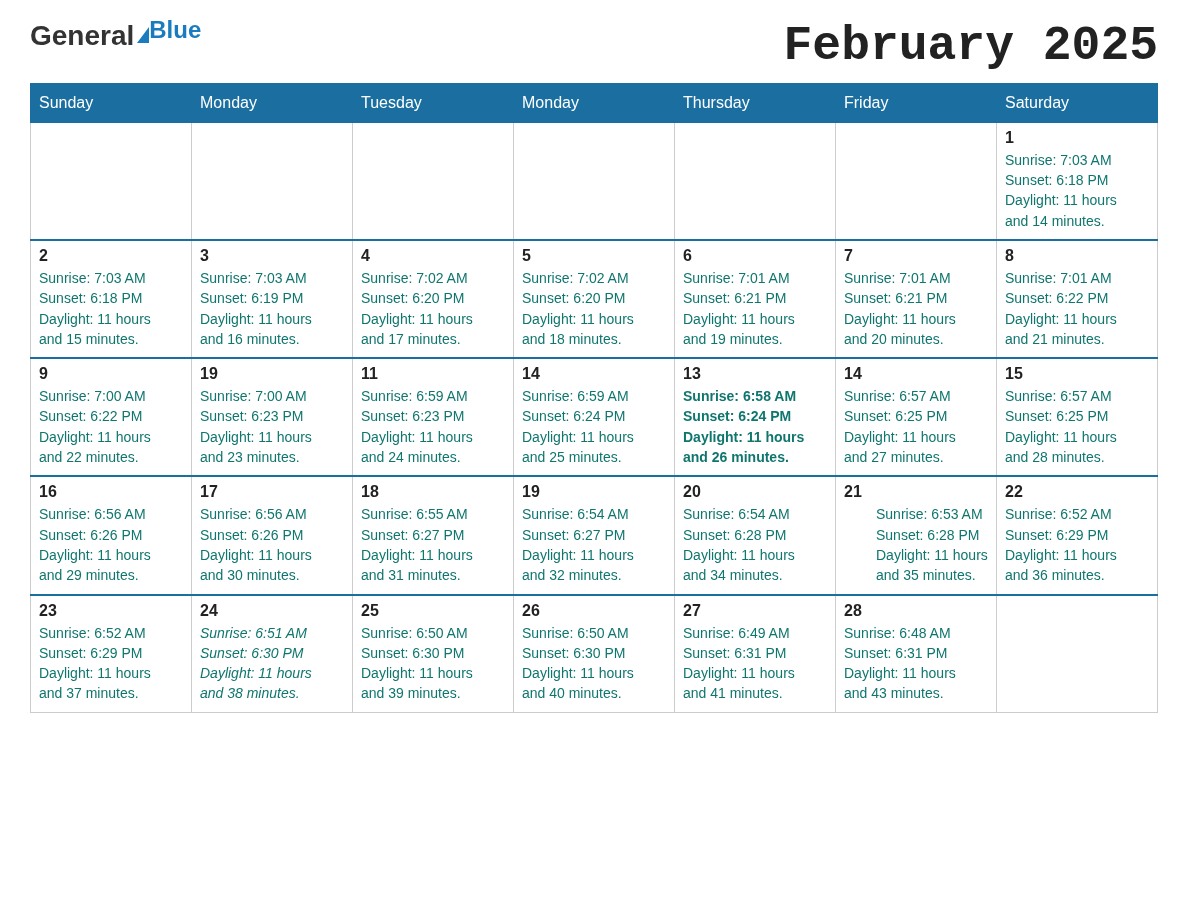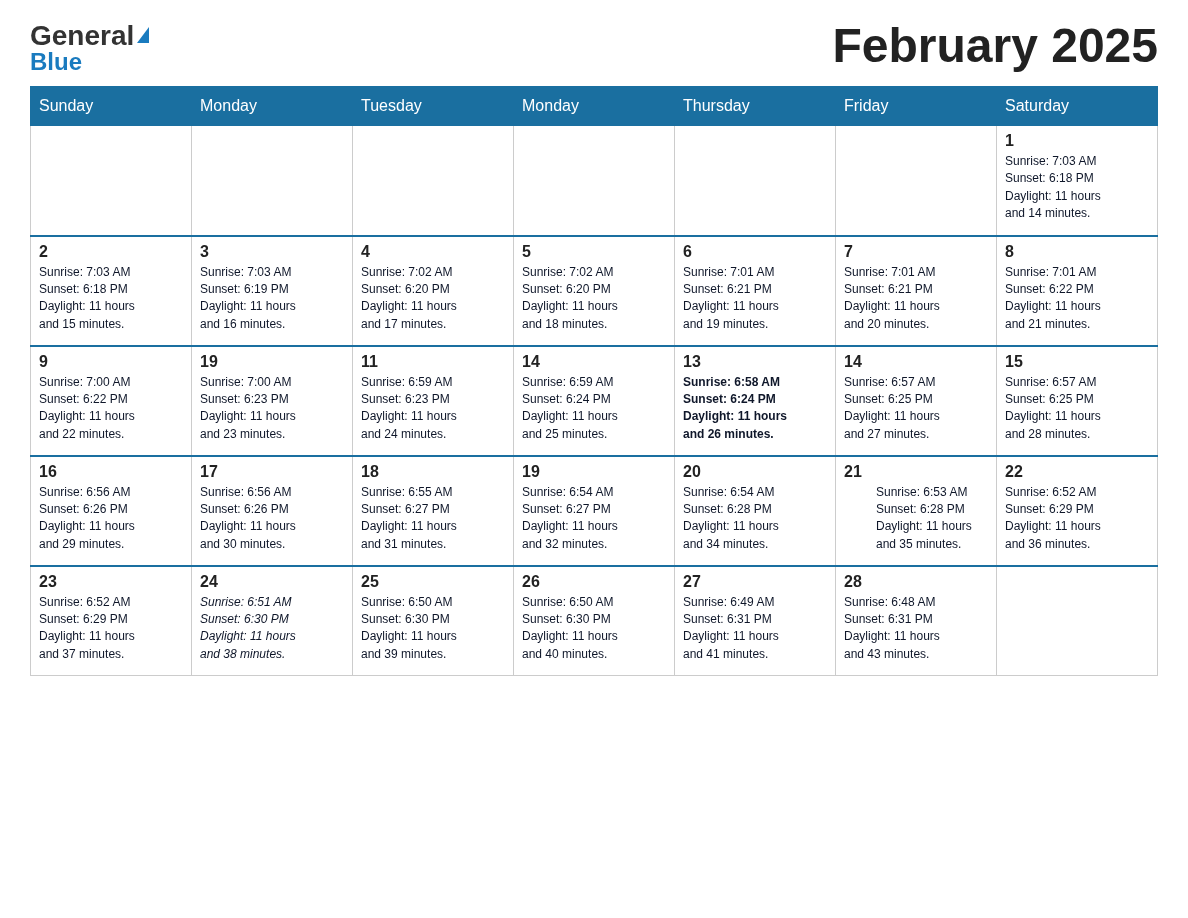--- a/index.html
+++ b/index.html
@@ -11,25 +11,25 @@
       min-height: 918px;
     }
     .header {
       display: flex;
       justify-content: space-between;
       align-items: flex-start;
       margin-bottom: 10px;
     }
     .logo {
       display: flex;
-      flex-direction: column;
       align-items: flex-start;
     }
     .title-section {
       text-align: right;
+      font-family: Liberation Mono, monospace;
     }
     .month-title {
       font-size: 48px;
       font-weight: bold;
       color: #222;
       line-height: 1.1;
     }
     .location {
       font-size: 20px;
       color: #555;
@@ -61,22 +61,22 @@
     .calendar td.empty {
       background: #fff;
     }
     .day-number {
       font-size: 16px;
       font-weight: bold;
       color: #222;
       margin-bottom: 3px;
     }
     .day-info {
-      font-size: 12px;
-      color: #0f172a;
+      font-size: 14px;
+      color: #0f766e;
       line-height: 1.45;
     }
     .row-divider td {
       border-top: 2px solid #1a6fa0;
     }
   </style>
 </head>
 <body>
 
 <div class="header">

